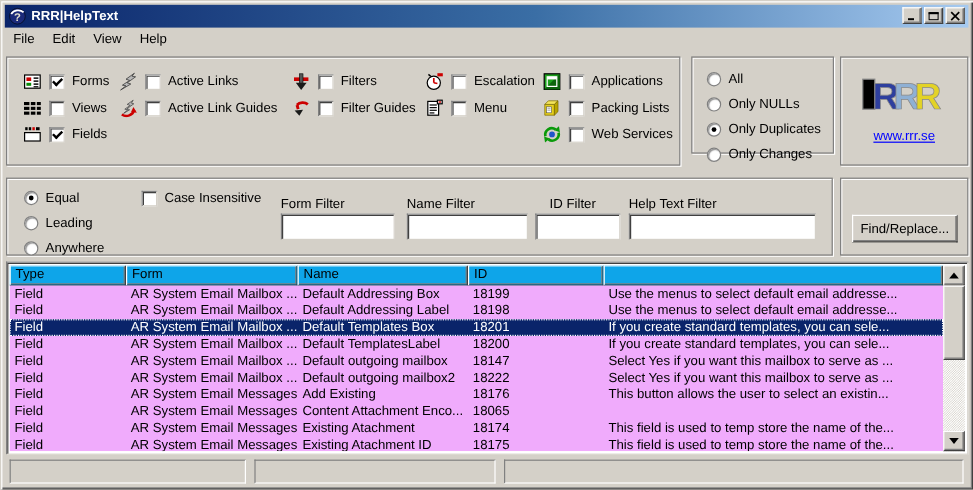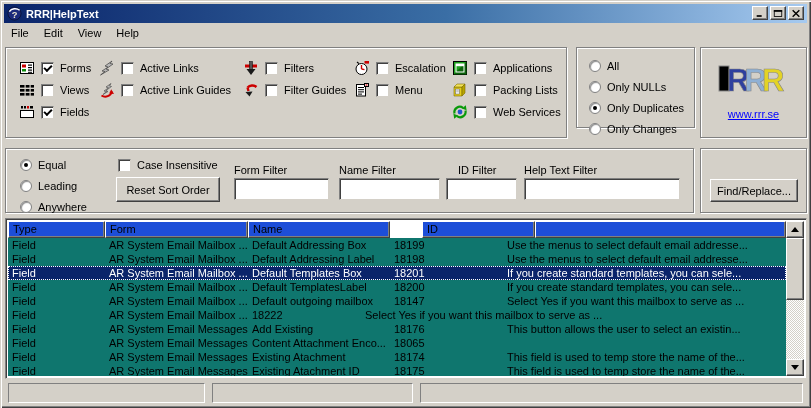--- a/index.html
+++ b/index.html
@@ -40,24 +40,24 @@
   .field-label{position:absolute;white-space:nowrap;}
   .brand-link{position:absolute;left:0;right:0;top:60px;text-align:center;color:#0000ff;text-decoration:underline;cursor:pointer;}
   .logo-wrap{position:absolute;left:17px;top:14px;}
   
   .listview{position:absolute;left:5px;top:218px;width:802px;height:161px;background:#fff;
     border:1px solid;border-color:#808080 #d4d0c8 #d4d0c8 #808080;
     box-shadow:inset 1px 1px 0 #404040, inset -1px -1px 0 #fff;box-sizing:border-box;}
   .lv-inner{position:absolute;left:2px;top:2px;right:2px;bottom:2px;display:flex;}
   .lv-main{flex:1;display:flex;flex-direction:column;overflow:hidden;}
   .lv-header{display:flex;height:17px;flex:0 0 17px;}
-  .lv-hcell{background:#1d4ed8;border:1px solid;border-color:#fff #404040 #404040 #fff;
+  .lv-hcell{background:#0ea5e9;border:1px solid;border-color:#fff #404040 #404040 #fff;
     box-shadow:inset -1px -1px 0 #808080;padding:1px 4px;box-sizing:border-box;overflow:hidden;white-space:nowrap;flex-shrink:0;}
   .lv-hcell.filler{flex:1 1 auto;}
-  .lv-rows{flex:1;background:#0f766e;overflow:hidden;}
+  .lv-rows{flex:1;background:#f0abfc;overflow:hidden;}
   .lv-row{display:flex;height:14px;line-height:14px;white-space:nowrap;cursor:default;}
   .lv-cell{padding:0 4px;overflow:hidden;box-sizing:border-box;flex-shrink:0;}
   .lv-row.selected{background:#0a246a;color:#fff;outline:1px dotted #fff;outline-offset:-1px;}
   
   .vscroll{flex:0 0 18px;display:flex;flex-direction:column;
     background:#fff;
     background-image:linear-gradient(45deg,#d4d0c8 25%,transparent 25%,transparent 75%,#d4d0c8 75%),
                      linear-gradient(45deg,#d4d0c8 25%,transparent 25%,transparent 75%,#d4d0c8 75%);
     background-size:2px 2px;background-position:0 0,1px 1px;}
   .scroll-btn{height:17px;flex:0 0 17px;background:#d4d0c8;border:1px solid;border-color:#fff #404040 #404040 #fff;
@@ -294,21 +294,20 @@
         </svg>
     </span>
     <span class="brand-link">www.rrr.se</span>
   </div>
 
   <div class="groupbox" id="gb-match" style="left:5px;top:148px;width:689px;height:65px;">
     <div class="labelled" id="ci-box" style="left:112px;top:8px;">
       <span class="checkbox"></span>
       <span>Case Insensitive</span>
     </div>
-    <div class="btn3d" style="left:110px;top:28px;width:104px;height:25px;">Reset Sort Order</div>
   <div class="labelled" style="left: 14px; top: 8px;">
         <span class="radio selected"></span>
         <span>Equal</span>
       </div>
       <div class="labelled" style="left: 14px; top: 29px;">
         <span class="radio"></span>
         <span>Leading</span>
       </div>
       <div class="labelled" style="left: 14px; top: 50px;">
         <span class="radio"></span>
@@ -328,21 +327,21 @@
     <div class="btn3d" style="left:9px;top:30px;width:88px;height:23px;">Find/Replace...</div>
   </div>
 
   <div class="listview">
     <div class="lv-inner">
       <div class="lv-main">
         <div class="lv-header" id="lv-header">
             <div class="lv-hcell" style="width: 97px;">Type</div>
             <div class="lv-hcell" style="width: 143px;">Form</div>
             <div class="lv-hcell" style="width: 142px;">Name</div>
-            <div class="lv-hcell" style="width: 113px; margin-left: 32px;">ID</div>
+            <div class="lv-hcell" style="width: 113px;">ID</div>
             <div class="lv-hcell filler"></div>
           </div>
         <div class="lv-rows" id="lv-rows">
             <div class="lv-row">
               <span class="lv-cell" style="width: 97px;">Field</span>
               <span class="lv-cell" style="width: 143px;">AR System Email Mailbox ...</span>
               <span class="lv-cell" style="width: 142px;">Default Addressing Box</span>
               <span class="lv-cell" style="width: 113px;">18199</span>
               <span class="lv-cell" style="width: 253px;">Use the menus to select default email addresse...</span>
             </div>
@@ -370,20 +369,21 @@
             <div class="lv-row">
               <span class="lv-cell" style="width: 97px;">Field</span>
               <span class="lv-cell" style="width: 143px;">AR System Email Mailbox ...</span>
               <span class="lv-cell" style="width: 142px;">Default outgoing mailbox</span>
               <span class="lv-cell" style="width: 113px;">18147</span>
               <span class="lv-cell" style="width: 253px;">Select Yes if you want this mailbox to serve as ...</span>
             </div>
             <div class="lv-row">
               <span class="lv-cell" style="width: 97px;">Field</span>
               <span class="lv-cell" style="width: 143px;">AR System Email Mailbox ...</span>
+              <span class="lv-cell" style="width: 142px;">Default outgoing mailbox2</span>
               <span class="lv-cell" style="width: 113px;">18222</span>
               <span class="lv-cell" style="width: 253px;">Select Yes if you want this mailbox to serve as ...</span>
             </div>
             <div class="lv-row">
               <span class="lv-cell" style="width: 97px;">Field</span>
               <span class="lv-cell" style="width: 143px;">AR System Email Messages</span>
               <span class="lv-cell" style="width: 142px;">Add Existing</span>
               <span class="lv-cell" style="width: 113px;">18176</span>
               <span class="lv-cell" style="width: 253px;">This button allows the user to select an existin...</span>
             </div>

